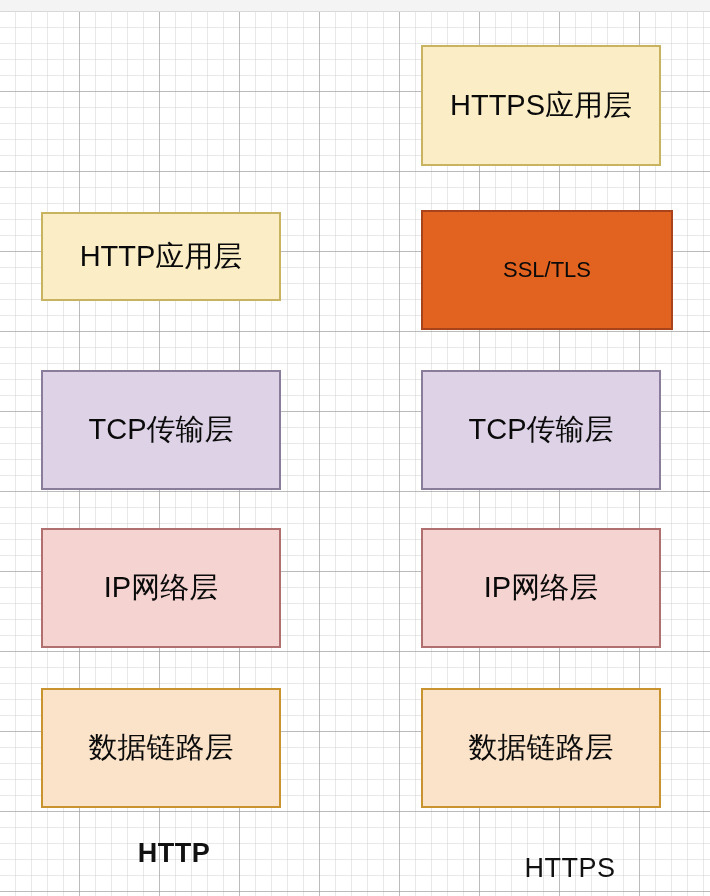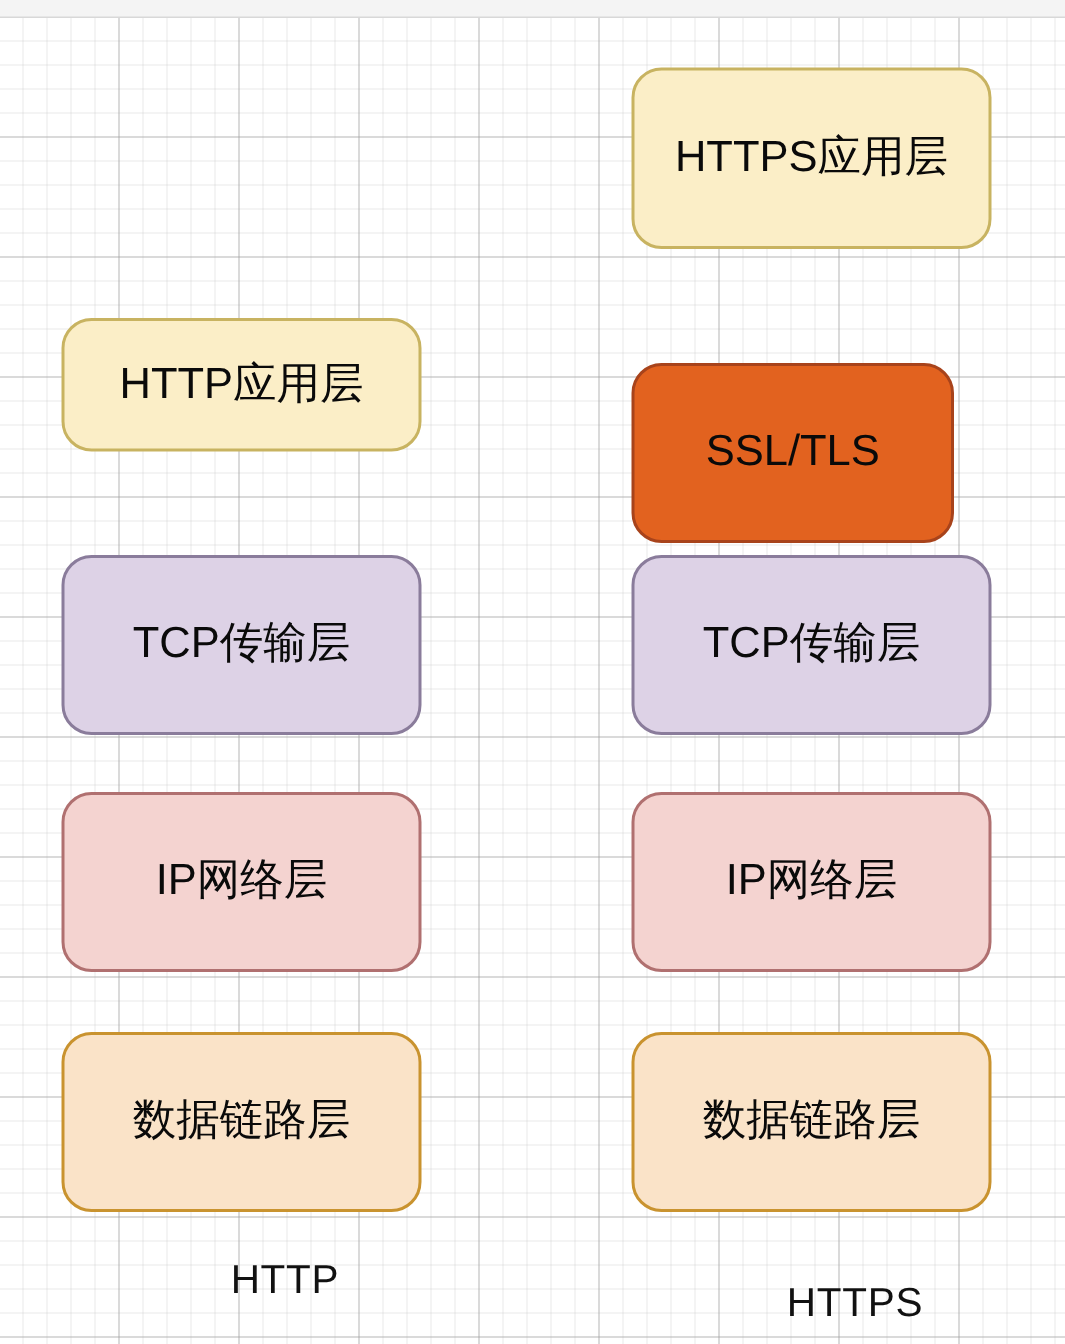--- a/index.html
+++ b/index.html
@@ -52,21 +52,20 @@
     box-sizing: border-box;
     display: flex;
     align-items: center;
     justify-content: center;
     border-style: solid;
     border-width: 2px;
     color: #0a0a0a;
     text-align: center;
     line-height: 1.1;
     white-space: nowrap;
-    border-radius: 20px;
   }
 
   .col-label {
     position: absolute;
     box-sizing: border-box;
     text-align: center;
     color: #111111;
     font-size: 27px;
     letter-spacing: 0.5px;
     white-space: nowrap;
@@ -97,28 +96,28 @@
       </div>
     <div class="layer-box" style="left: 41px; top: 370px; width: 240px; height: 120px; background: rgb(221, 210, 230); border-color: rgb(138, 124, 155); font-size: 29px;">
         <span>TCP传输层</span>
       </div>
     <div class="layer-box" style="left: 41px; top: 528px; width: 240px; height: 120px; background: rgb(244, 211, 208); border-color: rgb(176, 112, 112); font-size: 29px;">
         <span>IP网络层</span>
       </div>
     <div class="layer-box" style="left: 41px; top: 688px; width: 240px; height: 120px; background: rgb(250, 227, 200); border-color: rgb(201, 147, 47); font-size: 29px;">
         <span>数据链路层</span>
       </div>
-    <div class="col-label" style="left: 100px; top: 838px; width: 180px;">HTTP</div>
+    <div class="col-label" style="left: 84px; top: 838px; width: 180px; font-weight: bold;">HTTP</div>
   </div>
 
   <div>
     <div class="layer-box" style="left: 421px; top: 45px; width: 240px; height: 121px; background: rgb(251, 238, 199); border-color: rgb(200, 179, 97); font-size: 29px;">
         <span>HTTPS应用层</span>
       </div>
-    <div class="layer-box" style="left: 421px; top: 210px; width: 215px; height: 120px; background: rgb(226, 98, 31); border-color: rgb(168, 67, 27); font-size: 29px; margin-top: 32px;">
+    <div class="layer-box" style="left: 421px; top: 210px; width: 252px; height: 120px; background: rgb(226, 98, 31); border-color: rgb(168, 67, 27); font-size: 22px;">
         <span>SSL/TLS</span>
       </div>
     <div class="layer-box" style="left: 421px; top: 370px; width: 240px; height: 120px; background: rgb(221, 210, 230); border-color: rgb(138, 124, 155); font-size: 29px;">
         <span>TCP传输层</span>
       </div>
     <div class="layer-box" style="left: 421px; top: 528px; width: 240px; height: 120px; background: rgb(244, 211, 208); border-color: rgb(176, 112, 112); font-size: 29px;">
         <span>IP网络层</span>
       </div>
     <div class="layer-box" style="left: 421px; top: 688px; width: 240px; height: 120px; background: rgb(250, 227, 200); border-color: rgb(201, 147, 47); font-size: 29px;">
         <span>数据链路层</span>

